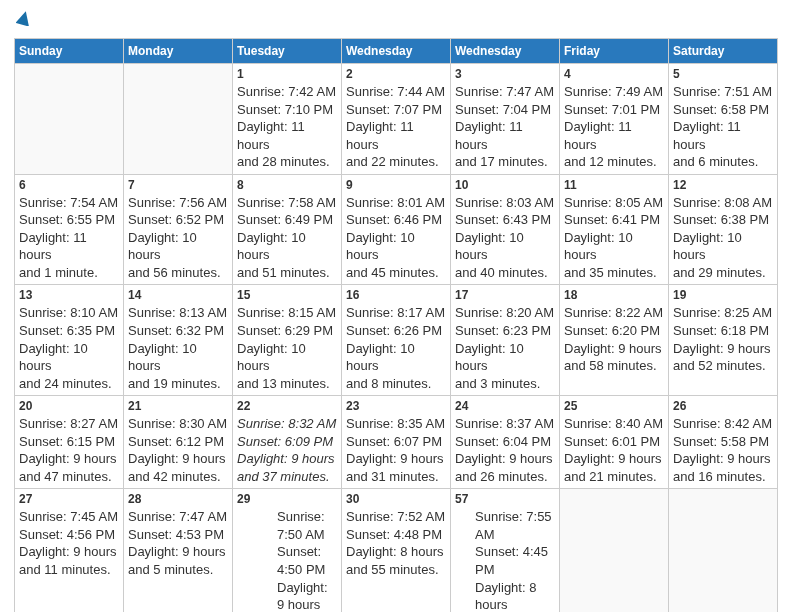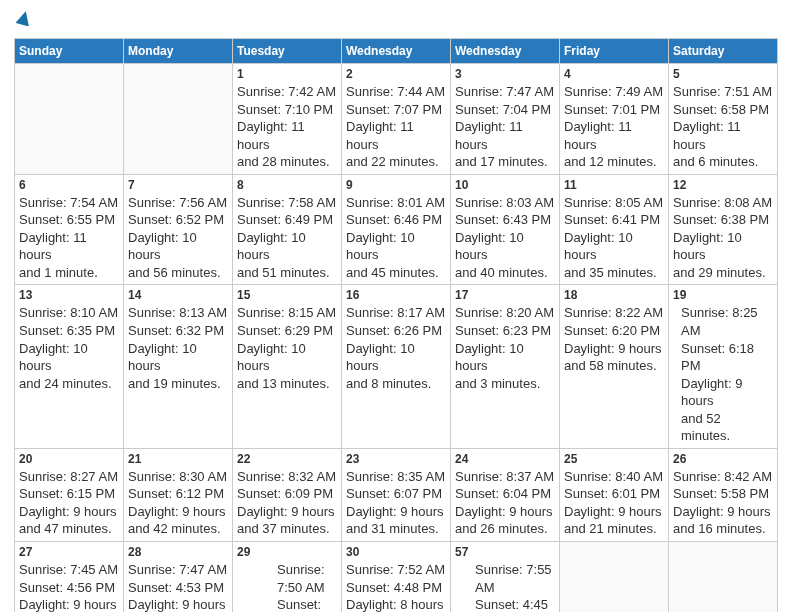--- a/index.html
+++ b/index.html
@@ -242,21 +242,21 @@
           </td>
           <td>
             <span class="day-number">18</span>
             <div class="cell-text" style="white-space: pre-line;">Sunrise: 8:22 AM
 Sunset: 6:20 PM
 Daylight: 9 hours
 and 58 minutes.</div>
           </td>
           <td>
             <span class="day-number">19</span>
-            <div class="cell-text" style="white-space: pre-line; margin-left: 8px;">Sunrise: 8:25 AM
+            <div class="cell-text" style="white-space: pre-line;">Sunrise: 8:25 AM
 Sunset: 6:18 PM
 Daylight: 9 hours
 and 52 minutes.</div>
           </td>
         </tr>
         <tr>
           <td>
             <span class="day-number">20</span>
             <div class="cell-text" style="white-space: pre-line;">Sunrise: 8:27 AM
 Sunset: 6:15 PM
@@ -265,21 +265,21 @@
           </td>
           <td>
             <span class="day-number">21</span>
             <div class="cell-text" style="white-space: pre-line;">Sunrise: 8:30 AM
 Sunset: 6:12 PM
 Daylight: 9 hours
 and 42 minutes.</div>
           </td>
           <td>
             <span class="day-number">22</span>
-            <div class="cell-text" style="white-space: pre-line;">Sunrise: 8:32 AM
+            <div class="cell-text" style="white-space: pre-line; font-style: italic;">Sunrise: 8:32 AM
 Sunset: 6:09 PM
 Daylight: 9 hours
 and 37 minutes.</div>
           </td>
           <td>
             <span class="day-number">23</span>
             <div class="cell-text" style="white-space: pre-line;">Sunrise: 8:35 AM
 Sunset: 6:07 PM
 Daylight: 9 hours
 and 31 minutes.</div>

